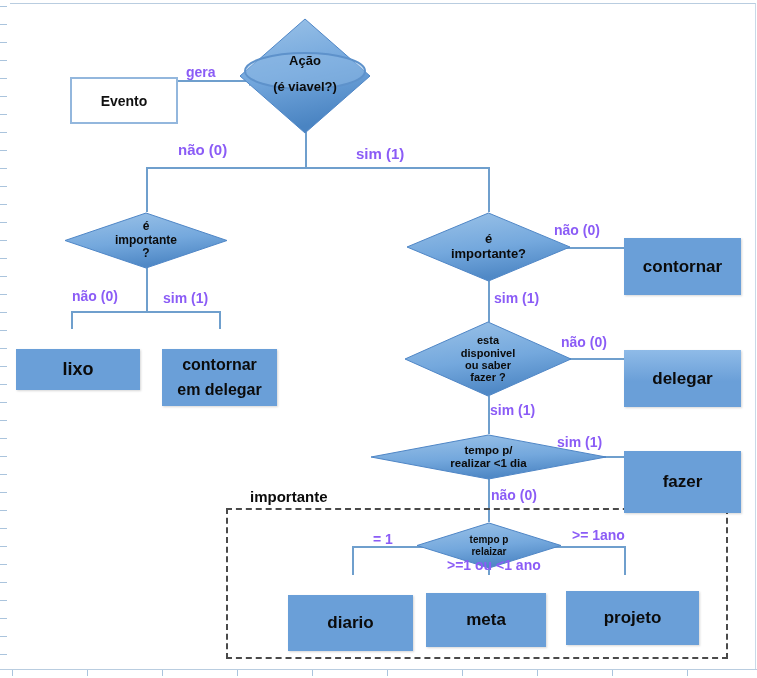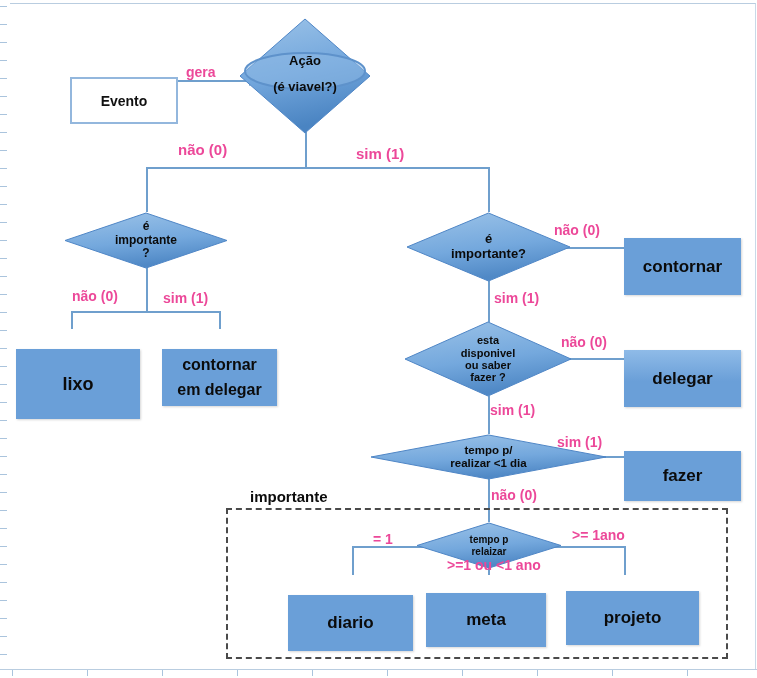--- a/index.html
+++ b/index.html
@@ -130,21 +130,21 @@
     width: 0; height: 0;
     border-top: 6px solid transparent;
     border-bottom: 6px solid transparent;
     border-left: 9px solid #6f9fcd;
   }
 
   
   .edge-label {
     position: absolute;
     font-weight: bold;
-    color: #ec4899;
+    color: #8b5cf6;
     white-space: nowrap;
   }
 
   
   .group-box {
     position: absolute;
     border: 2px dashed #4a4a4a;
     background: transparent;
     box-sizing: border-box;
   }
@@ -283,21 +283,21 @@
           <stop offset="100%" stop-color="#5089c6"></stop>
         </linearGradient>
       </defs>
       <polygon points="82,1 163,28.5 82,56 1,28.5" fill="url(#gdA)" stroke="#4f86c6" stroke-width="1"></polygon>
     </svg>
     <div class="diamond-label" style="font-size:12px;">é
 importante
 ?</div>
   </div>
 
-  <div class="node box-filled" style="left:16px; top:329px; width:124px; height:70px; font-size:18px;">
+  <div class="node box-filled" style="left:16px; top:329px; width:124px; height:41px; font-size:18px;">
     <span>lixo</span>
   </div>
 
   <div class="node box-filled" style="left:162px; top:329px; width:115px; height:57px; font-size:16px; flex-direction:column; justify-content:center; gap:5px;">
     <span>contornar</span>
     <span>em delegar</span>
   </div>
 
   <div class="diamond-wrap" style="left:406px; top:212px; width:165px; height:70px;">
     <svg width="165" height="70" viewBox="0 0 165 70">
@@ -347,21 +347,21 @@
           <stop offset="60%" stop-color="#74a8dd"></stop>
           <stop offset="100%" stop-color="#5089c6"></stop>
         </linearGradient>
       </defs>
       <polygon points="118.5,1 236,23 118.5,45 1,23" fill="url(#gdD)" stroke="#4f86c6" stroke-width="1"></polygon>
     </svg>
     <div class="diamond-label" style="font-size:11.5px;">tempo p/
 realizar &lt;1 dia</div>
   </div>
 
-  <div class="node box-filled" style="left:624px; top:431px; width:117px; height:50px; font-size:17px;">
+  <div class="node box-filled" style="left:624px; top:431px; width:117px; height:62px; font-size:17px;">
     <span>fazer</span>
   </div>
 
   <div class="diamond-wrap" style="left:416px; top:522px; width:146px; height:47px;">
     <svg width="146" height="47" viewBox="0 0 146 47">
       <defs>
         <linearGradient id="gdE" x1="0" y1="0" x2="0.3" y2="1">
           <stop offset="0%" stop-color="#9cc3e8"></stop>
           <stop offset="60%" stop-color="#74a8dd"></stop>
           <stop offset="100%" stop-color="#5089c6"></stop>

